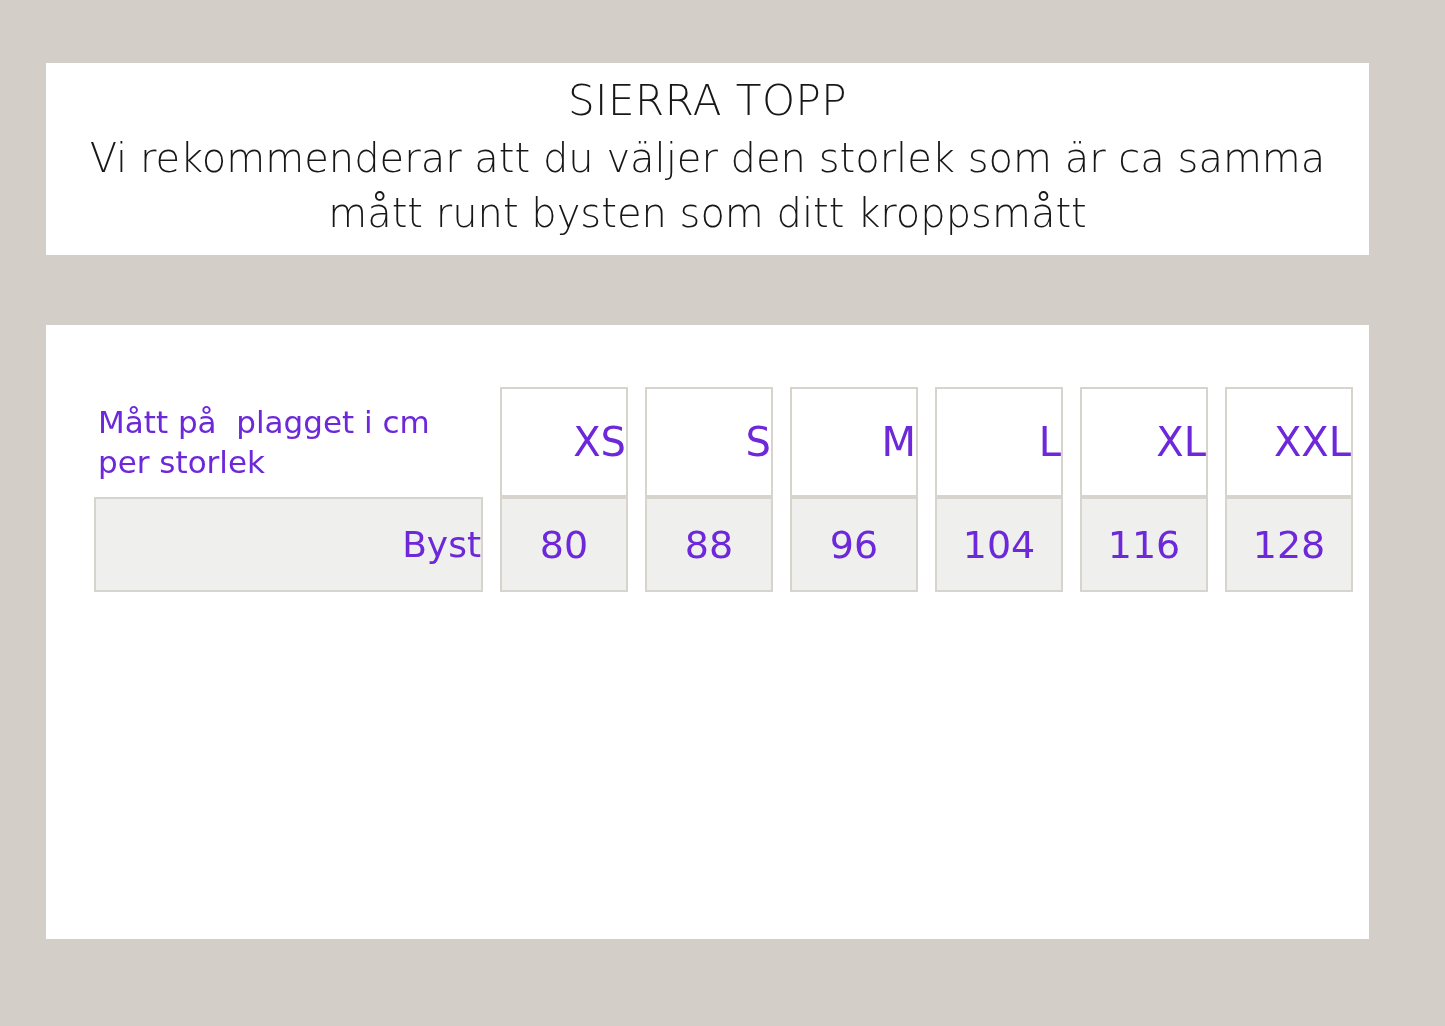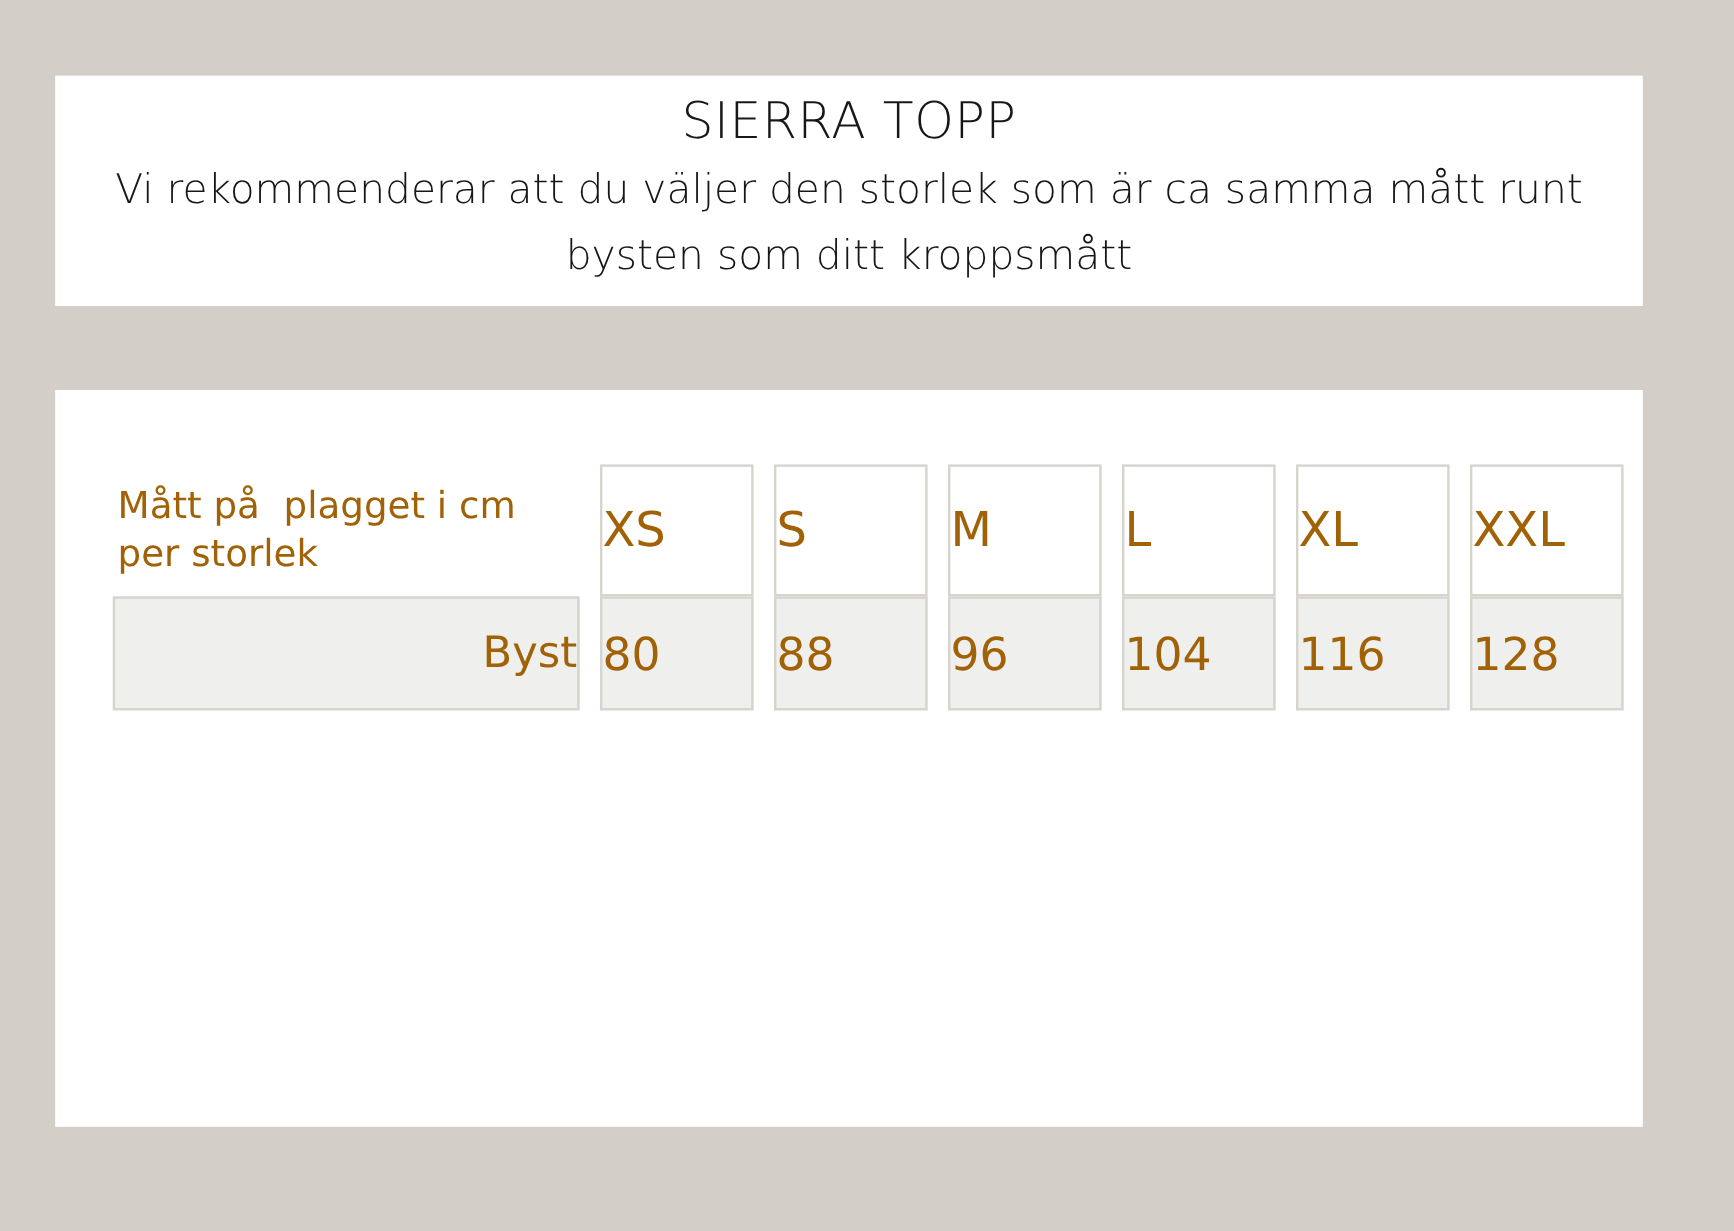--- a/index.html
+++ b/index.html
@@ -36,21 +36,21 @@
   }
   .title {
     font-size: 42px;
     font-weight: 300;
     letter-spacing: 0.5px;
     color: #171717;
     line-height: 52px;
     white-space: pre;
   }
   .subtitle {
-    font-size: 34px;
+    font-size: 40px;
     font-weight: 300;
     color: #171717;
     line-height: 55px;
     text-align: center;
     width: 1280px;
     margin-top: 4px;
     white-space: pre-wrap;
   }
 
   
@@ -76,53 +76,54 @@
   .size-table col.size-col  { width: 128px; }
 
   .size-table td,
   .size-table th {
     padding: 0;
     margin: 0;
     border: 2px solid #d7d4cd;
     height: 95px;
     box-sizing: border-box;
     font-weight: 400;
-    color: #a16207;
+    color: #6d28d9;
   }
 
   
   .hdr-label {
     border: none !important;
     height: 110px !important;
     text-align: left;
     vertical-align: middle;
     font-size: 31px;
     line-height: 40px;
     padding-left: 4px !important;
     white-space: pre-wrap;
     color: #141414;
   }
   .hdr-size {
     height: 110px !important;
-    text-align: left;
+    text-align: right;
     vertical-align: middle;
     font-size: 40px;
     font-weight: 300;
     background: #ffffff;
   }
 
   
   .row-label {
     text-align: right;
     vertical-align: middle;
     font-size: 36px;
     font-weight: 300;
     padding-left: 12px !important;
   }
   .row-value {
+    text-align: center;
     vertical-align: middle;
     font-size: 38px;
     font-weight: 300;
   }
   tr.shaded .row-label,
   tr.shaded .row-value { background: #efefed; }
   tr.plain .row-label,
   tr.plain .row-value { background: #ffffff; }
 </style>
 </head>

